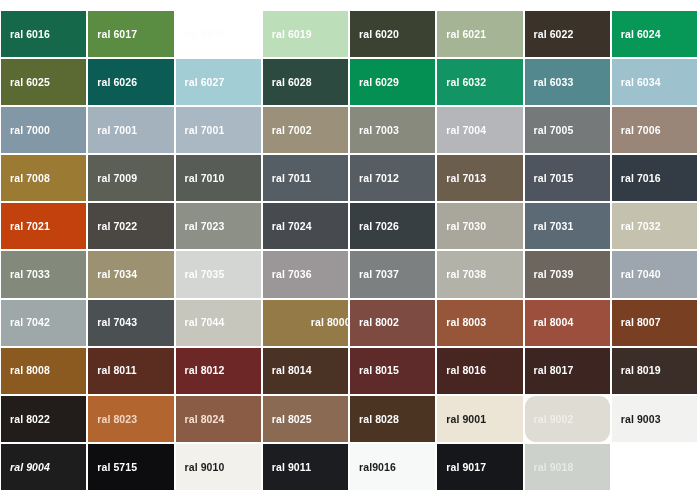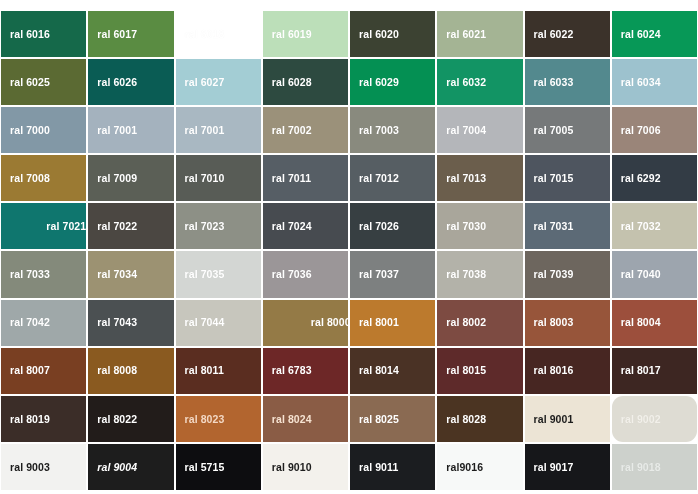--- a/index.html
+++ b/index.html
@@ -144,23 +144,23 @@
     <div class="swatch" style="background-color: rgb(86, 94, 99);">
       <span class="swatch-label" style="color: rgb(255, 255, 255);">ral 7012</span>
     </div>
     <div class="swatch" style="background-color: rgb(107, 94, 76);">
       <span class="swatch-label" style="color: rgb(255, 255, 255);">ral 7013</span>
     </div>
     <div class="swatch" style="background-color: rgb(78, 85, 95);">
       <span class="swatch-label" style="color: rgb(255, 255, 255);">ral 7015</span>
     </div>
     <div class="swatch" style="background-color: rgb(51, 60, 69);">
-      <span class="swatch-label" style="color: rgb(255, 255, 255);">ral 6292</span>
-    </div>
-    <div class="swatch" style="background-color: #0f766e; justify-content: flex-end;">
+      <span class="swatch-label" style="color: rgb(255, 255, 255);">ral 7016</span>
+    </div>
+    <div class="swatch" style="background-color: #c2410c;">
       <span class="swatch-label" style="color: rgb(255, 255, 255);">ral 7021</span>
     </div>
     <div class="swatch" style="background-color: rgb(75, 71, 66);">
       <span class="swatch-label" style="color: rgb(255, 255, 255);">ral 7022</span>
     </div>
     <div class="swatch" style="background-color: rgb(141, 144, 134);">
       <span class="swatch-label" style="color: rgb(255, 255, 255);">ral 7023</span>
     </div>
     <div class="swatch" style="background-color: rgb(71, 75, 80);">
       <span class="swatch-label" style="color: rgb(255, 255, 255);">ral 7024</span>
@@ -206,43 +206,40 @@
     </div>
     <div class="swatch" style="background-color: rgb(75, 80, 82);">
       <span class="swatch-label" style="color: rgb(255, 255, 255);">ral 7043</span>
     </div>
     <div class="swatch" style="background-color: rgb(199, 198, 189);">
       <span class="swatch-label" style="color: rgb(255, 255, 255);">ral 7044</span>
     </div>
     <div class="swatch" style="background-color: rgb(148, 122, 70); padding-left: 39px;">
       <span class="swatch-label" style="color: rgb(255, 255, 255);">ral 8000</span>
     </div>
-    <div class="swatch" style="background-color: rgb(188, 122, 45);">
-      <span class="swatch-label" style="color: rgb(255, 255, 255);">ral 8001</span>
-    </div>
     <div class="swatch" style="background-color: rgb(125, 75, 66);">
       <span class="swatch-label" style="color: rgb(255, 255, 255);">ral 8002</span>
     </div>
     <div class="swatch" style="background-color: rgb(151, 85, 58);">
       <span class="swatch-label" style="color: rgb(255, 255, 255);">ral 8003</span>
     </div>
     <div class="swatch" style="background-color: rgb(156, 79, 60);">
       <span class="swatch-label" style="color: rgb(255, 255, 255);">ral 8004</span>
     </div>
     <div class="swatch" style="background-color: rgb(121, 63, 34);">
       <span class="swatch-label" style="color: rgb(255, 255, 255);">ral 8007</span>
     </div>
     <div class="swatch" style="background-color: rgb(138, 90, 32);">
       <span class="swatch-label" style="color: rgb(255, 255, 255);">ral 8008</span>
     </div>
     <div class="swatch" style="background-color: rgb(90, 45, 32);">
       <span class="swatch-label" style="color: rgb(255, 255, 255);">ral 8011</span>
     </div>
     <div class="swatch" style="background-color: rgb(109, 39, 39);">
-      <span class="swatch-label" style="color: rgb(255, 255, 255);">ral 6783</span>
+      <span class="swatch-label" style="color: rgb(255, 255, 255);">ral 8012</span>
     </div>
     <div class="swatch" style="background-color: rgb(74, 50, 37);">
       <span class="swatch-label" style="color: rgb(255, 255, 255);">ral 8014</span>
     </div>
     <div class="swatch" style="background-color: rgb(94, 42, 42);">
       <span class="swatch-label" style="color: rgb(255, 255, 255);">ral 8015</span>
     </div>
     <div class="swatch" style="background-color: rgb(71, 38, 34);">
       <span class="swatch-label" style="color: rgb(255, 255, 255);">ral 8016</span>
     </div>

